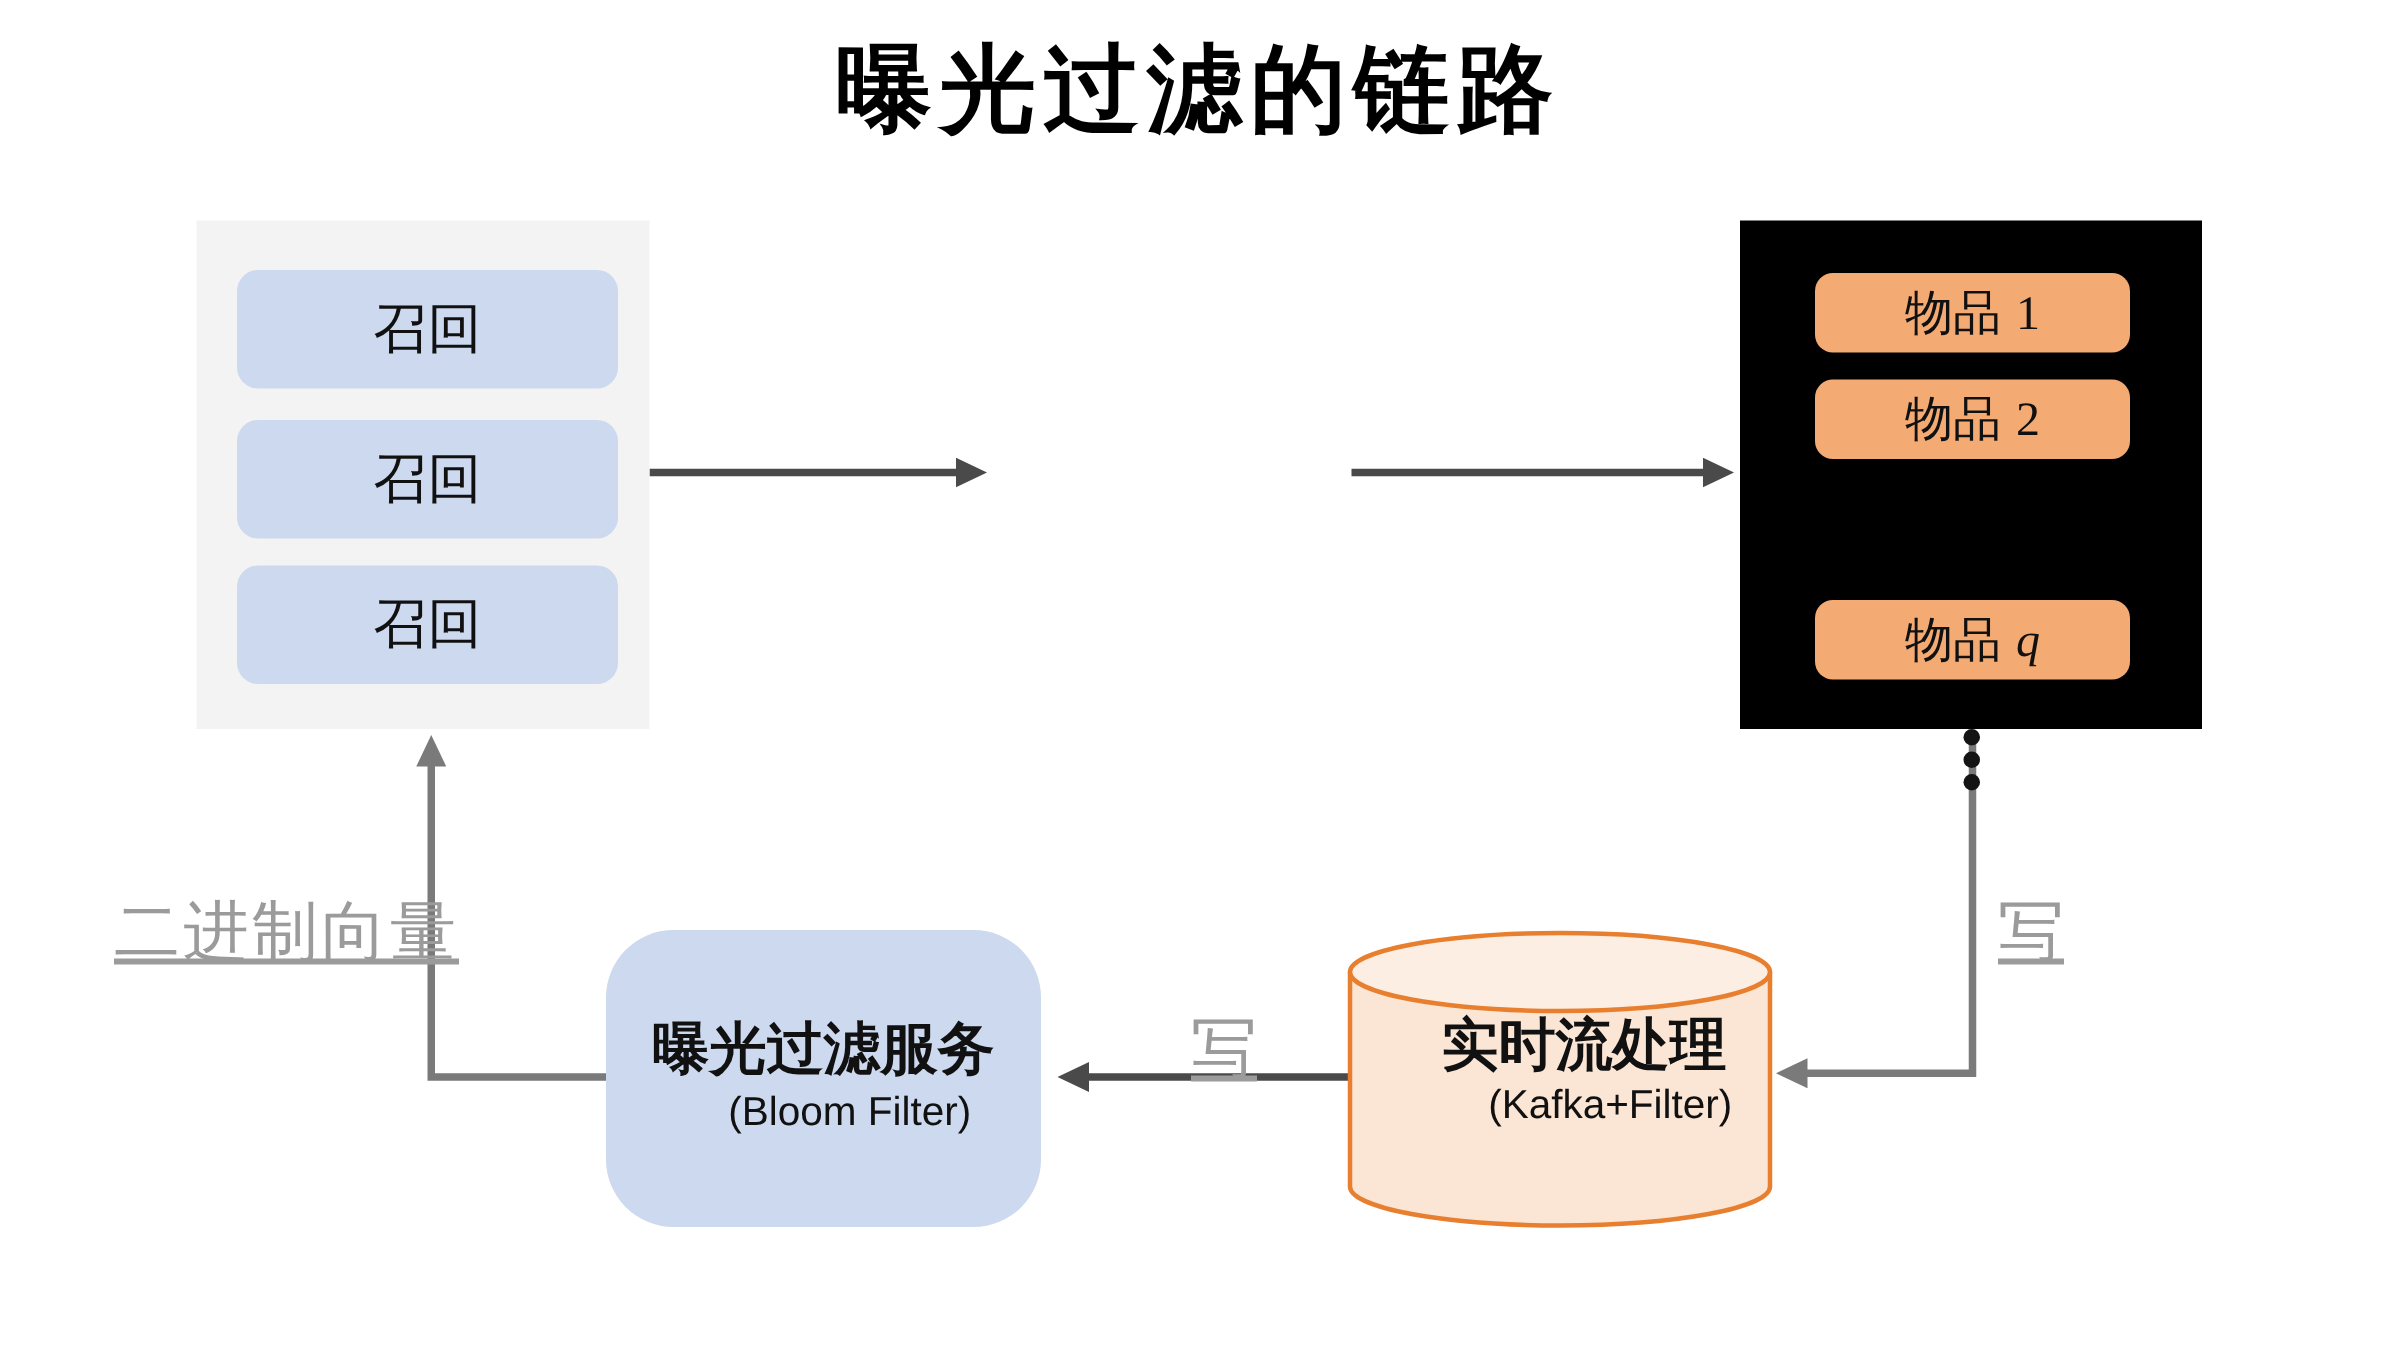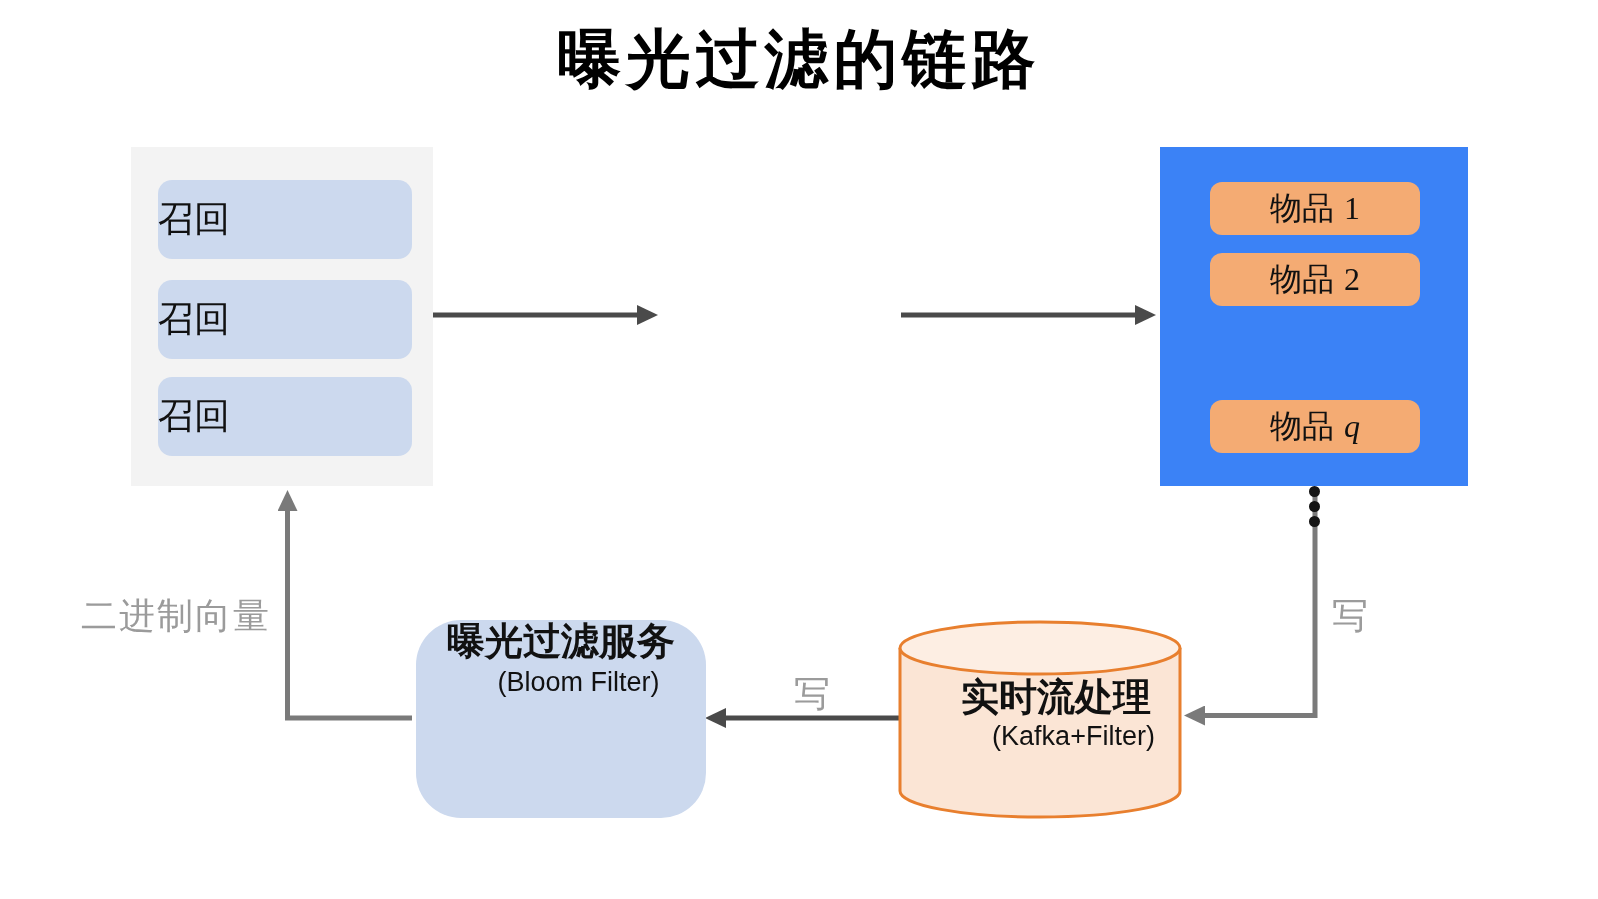--- a/index.html
+++ b/index.html
@@ -7,47 +7,47 @@
     position:relative;width:1598px;height:899px;background:#ffffff;overflow:hidden;
     font-family:"Liberation Sans", sans-serif;color:#111;
   }
   .title{
     position:absolute;left:0;top:16px;width:100%;text-align:center;
     font-family:"Liberation Serif", serif;
     font-size:64px;font-weight:900;letter-spacing:5px;color:#000;
   }
   .panel{position:absolute;}
   .recall-panel{left:131px;top:147px;width:302px;height:339px;background:#f3f3f3;}
-  .items-panel{left:1160px;top:147px;width:308px;height:339px;background:#3b82f6;}
+  .items-panel{left:1160px;top:147px;width:308px;height:339px;background:#000000;}
   .blue-box{
-    position:absolute;background:#ccd9ee;display:flex;align-items:center;justify-content:flex-start;
+    position:absolute;background:#ccd9ee;display:flex;align-items:center;justify-content:center;
     font-size:36px;color:#111;
   }
   .recall-box{left:27px;width:254px;height:79px;border-radius:14px;}
   .ranking-box{left:660px;top:235px;width:241px;height:165px;border-radius:40px;}
   .orange-box{
     position:absolute;left:50px;width:210px;height:53px;background:#f4ab73;border-radius:12px;
     display:flex;align-items:center;justify-content:center;gap:10px;
     font-size:32px;color:#111;
   }
   .var{font-family:"Liberation Serif", serif;font-size:32px;}
   .var.italic{font-style:italic;}
   .dots{position:absolute;left:149px;top:339px;display:flex;flex-direction:column;gap:4px;align-items:center;}
   .dots i{display:block;width:11px;height:11px;border-radius:50%;background:#141414;}
   .filter-box{
-    left:416px;top:620px;width:290px;height:198px;border-radius:45px;
+    left:404px;top:620px;width:290px;height:198px;border-radius:45px;
     flex-direction:column;gap:2px;
   }
   .box-main{font-size:38px;font-weight:bold;line-height:42px;}
   .box-sub{font-size:27px;font-weight:normal;line-height:36px;margin-left:35px;}
   .cylinder{position:absolute;left:898px;top:620px;width:284px;height:200px;}
   .cyl-label{
     position:absolute;left:916px;top:676px;width:280px;text-align:center;color:#111;
   }
-  .edge-label{position:absolute;color:#9b9b9b;font-size:36px;font-weight:500;white-space:nowrap;}
+  .edge-label{position:absolute;color:#9b9b9b;font-size:44px;font-weight:500;white-space:nowrap;text-decoration:underline;}
   .label-binary{left:76px;top:592px;width:200px;text-align:center;letter-spacing:2px;}
   .label-write-mid{left:794px;top:670px;}
   .label-write-right{left:1332px;top:592px;}
   .arrows{position:absolute;left:0;top:0;pointer-events:none;}
 </style>
 </head>
 <body>
 
 <div class="canvas">
 

